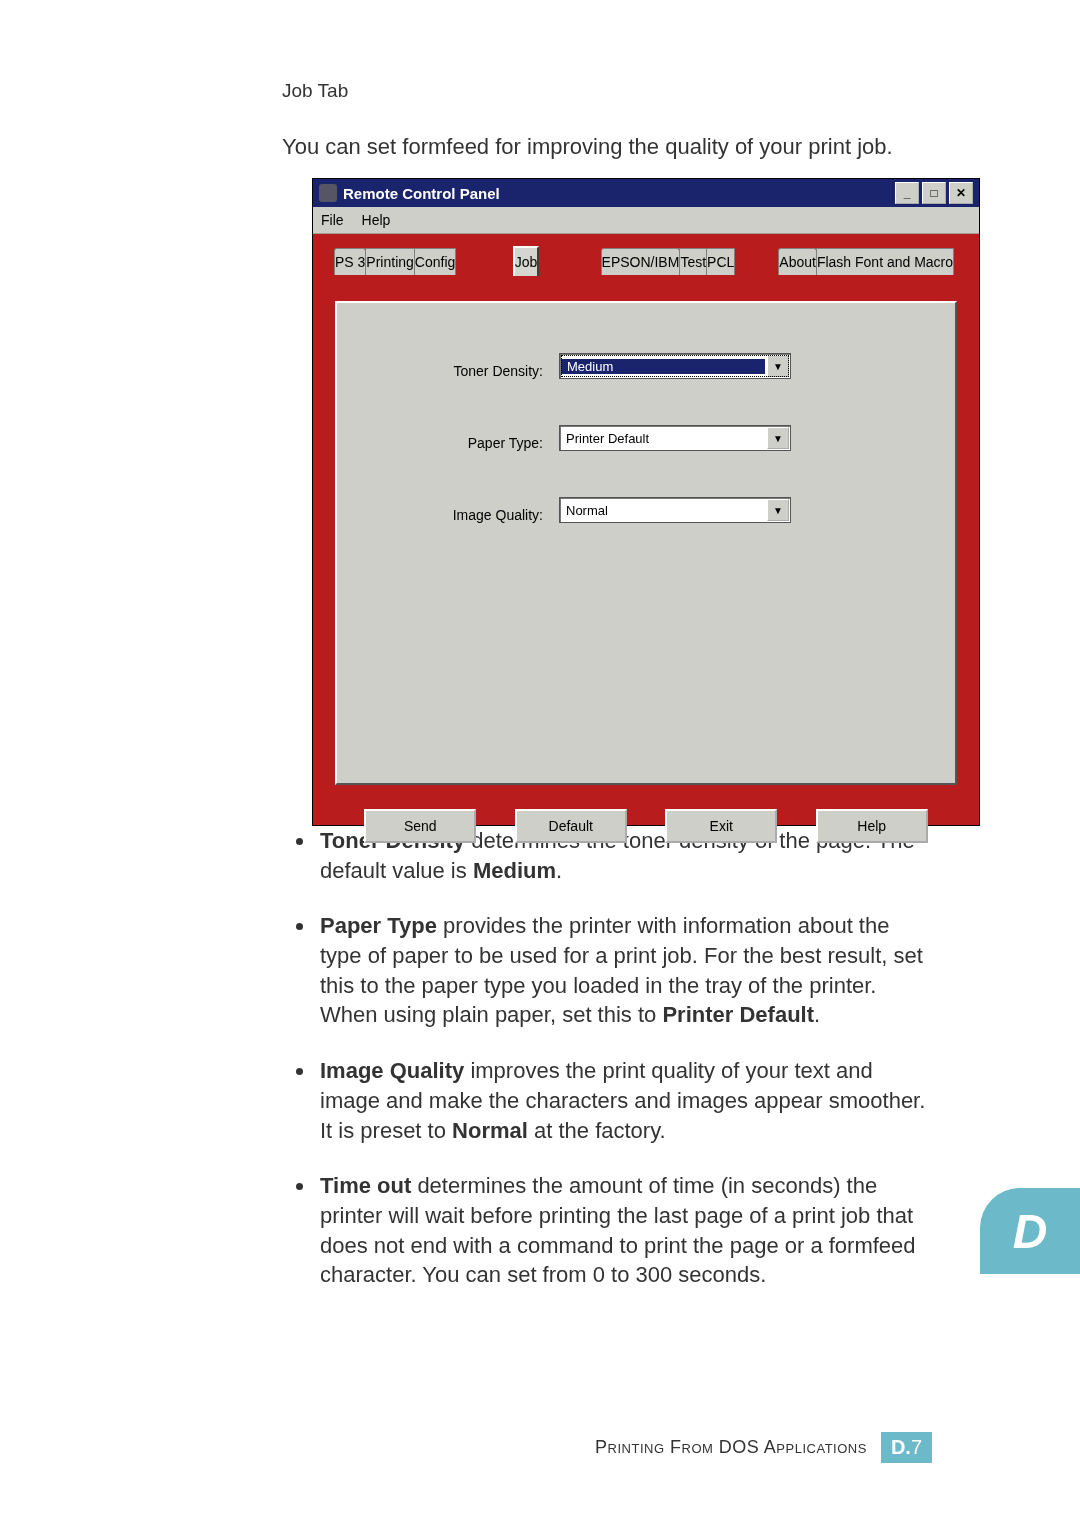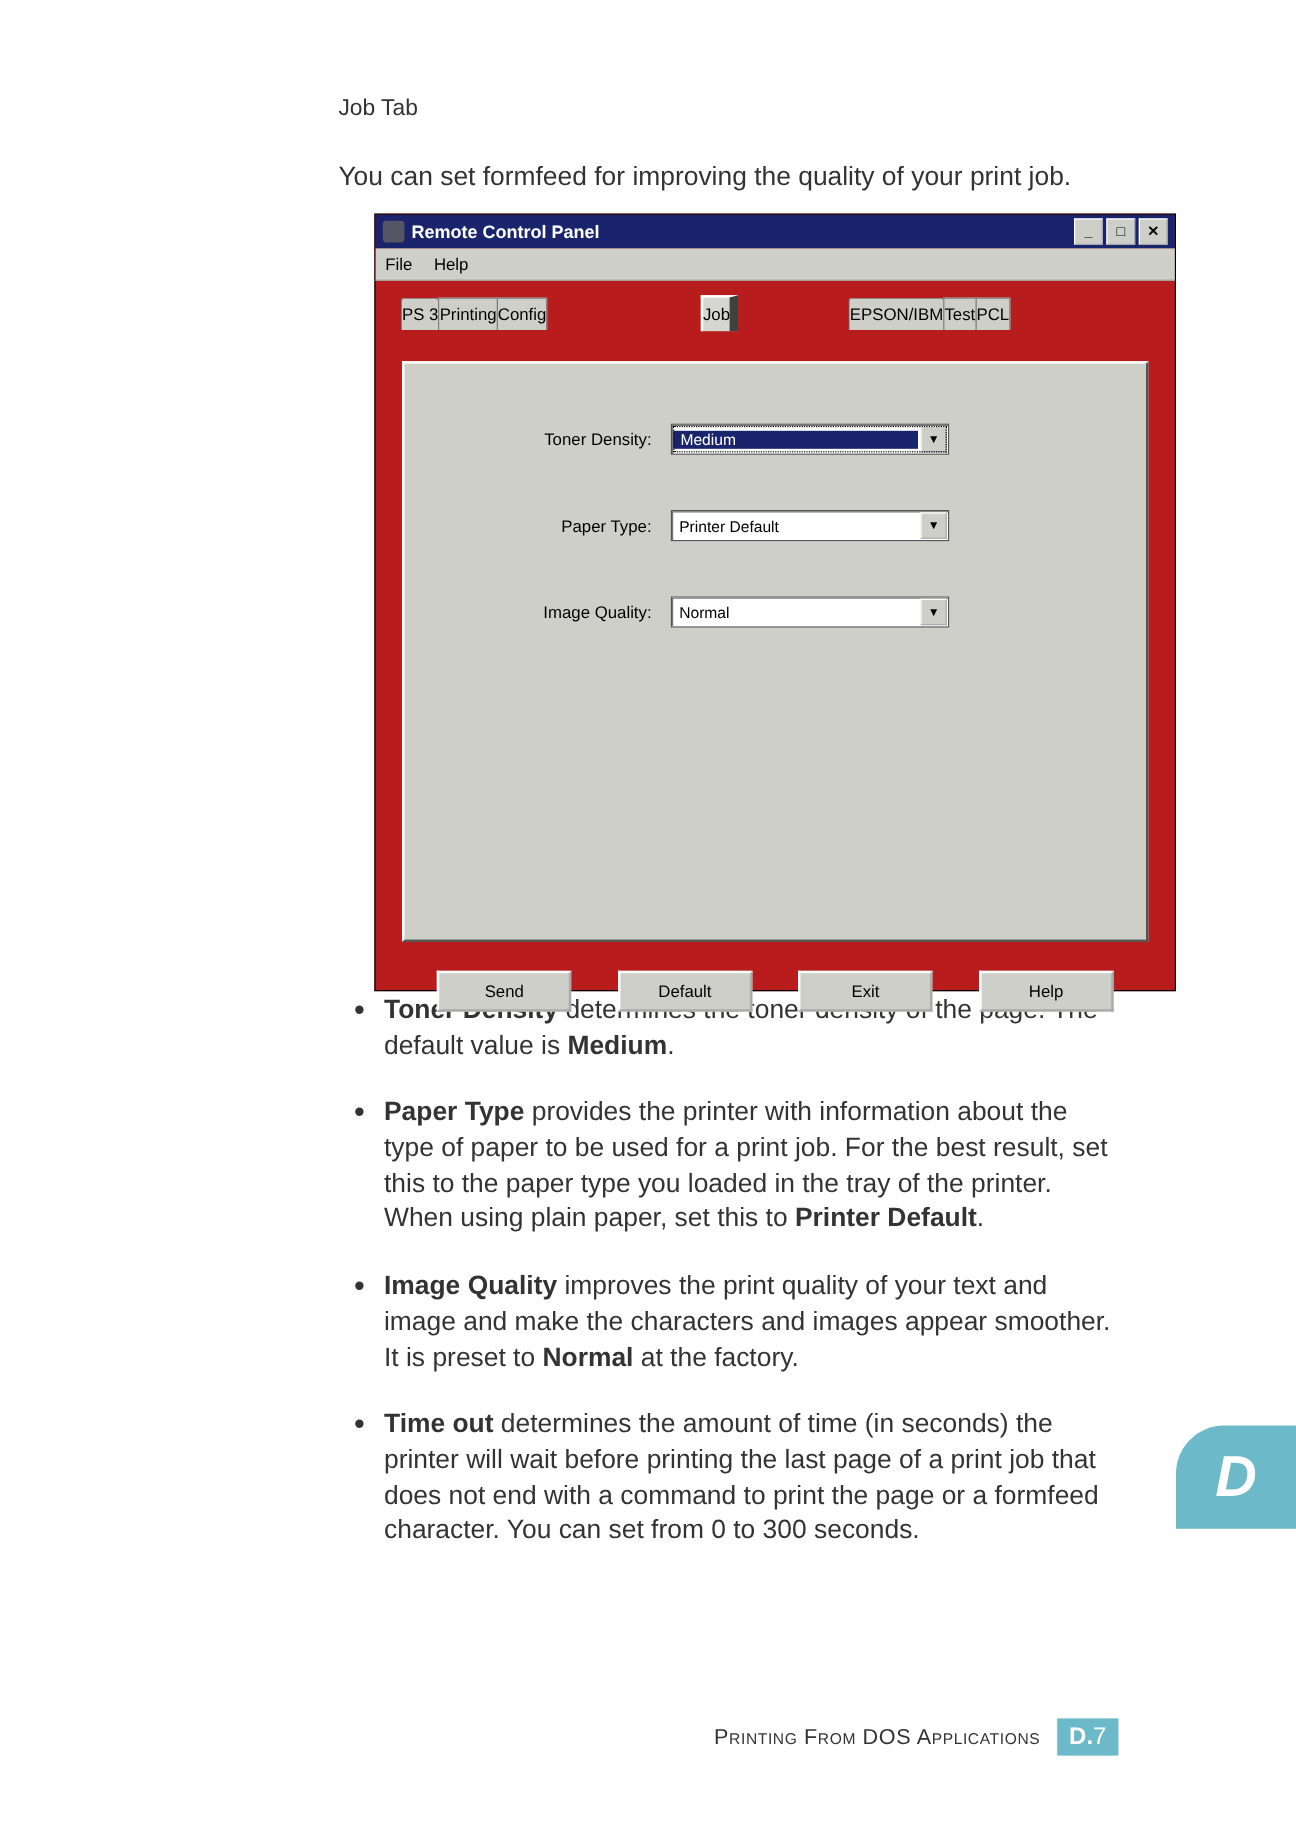--- a/index.html
+++ b/index.html
@@ -12,23 +12,23 @@
   .titlebar .ticon{width:18px;height:18px;background:#556;border-radius:3px;margin-right:6px;display:inline-block}
   .titlebar .spacer{flex:1}
   .tbtn{width:22px;height:20px;background:#cfcfca;border:1px outset #fff;margin-left:3px;display:flex;align-items:center;justify-content:center;font-size:12px;color:#000}
   .menubar{height:26px;background:#cfcfca;display:flex;align-items:center;padding:0 8px;font-family:"MS Sans Serif",Tahoma,sans-serif;font-size:14px;color:#000;border-bottom:1px solid #a0a09a}
   .menubar span{margin-right:18px}
   .tabsarea{position:relative;padding:14px 22px 0 22px}
   .tabs{display:flex;height:54px;font-family:"MS Sans Serif",Tahoma,sans-serif;font-size:14px;color:#000;position:relative}
   .tabs .tabcol{display:flex;flex-direction:row;flex:1}
   .tab{height:26px;display:flex;align-items:center;justify-content:center;border:1px solid #808080;border-bottom:none;background:#cfcfca;margin-left:-1px}
   .tab.top{border-top-left-radius:3px;border-top-right-radius:3px}
-  .tab.selected{background:#d6d6d0;border-top:2px solid #fff;border-left:2px solid #fff;border-right:7px solid #404040;height:28px;margin-top:-2px}
+  .tab.selected{background:#d6d6d0;border-top:2px solid #fff;border-left:2px solid #fff;border-right:2px solid #404040;height:28px;margin-top:-2px}
   .tabpane{height:430px;border-left:2px solid #fff;border-top:2px solid #fff;border-right:2px solid #555;border-bottom:2px solid #555;background:#cfcfca;margin-top:-1px;padding:50px 26px 0 26px;font-family:"MS Sans Serif",Tahoma,sans-serif;font-size:14px;color:#000}
-  .frow{display:flex;align-items:center;margin-bottom:46px}
+  .frow{display:flex;align-items:flex-end;margin-bottom:46px}
   .flabel{width:180px;text-align:right;padding-right:16px}
   .combo{flex:0 0 230px;display:flex;align-items:center;height:24px;background:#fff;border:1px solid #555;box-shadow:inset 1px 1px 0 #777}
   .combo input{flex:1;border:none;background:transparent;font-size:13px;padding:0 6px;outline:none}
   .combo .cbt{width:20px;height:20px;margin:1px;background:#cfcfca;border:1px outset #fff;display:flex;align-items:center;justify-content:center;font-size:10px}
   .combo.focused{outline:1px dotted #000;outline-offset:-3px}
   .combo.focused input{background:#1a246c;color:#fff;margin:1px}
   .spin{flex:0 0 48px;height:24px;background:#fff;border:1px solid #555;box-shadow:inset 1px 1px 0 #777;display:flex;align-items:center;padding:0 4px;font-size:13px}
   .dlgbuttons{display:flex;justify-content:space-around;padding:24px 10px 0}
   .dlgbtn{flex:0 0 108px;height:30px;background:#cfcfca;border:2px outset #fff;display:flex;align-items:center;justify-content:center;font-family:"MS Sans Serif",Tahoma,sans-serif;font-size:14px;color:#000}
   .bullets{margin-top:32px;font-size:22px;color:#333;line-height:1.35}
@@ -76,20 +76,24 @@
           <div class="tabcol" style="flex:1">
               <div class="tab top" style="visibility:hidden"></div>
             <div class="tab selected">Job</div>
           </div>
           <div class="tabcol" style="flex:2">
               <div class="tab top">EPSON/IBM</div>
             <div style="display:flex">
               <div class="tab" style="flex:1">Test</div>
               <div class="tab" style="flex:1">PCL</div>
             </div>
+          </div>
+          <div class="tabcol" style="flex:2">
+              <div class="tab top">About</div>
+            <div class="tab">Flash Font and Macro</div>
           </div>
         </div>
 
         <div class="tabpane">
           <div class="frow">
             <div class="flabel">Toner Density:</div>
             <div class="combo focused">
               <input value="Medium" style="">
               <div class="cbt">▼</div>
             </div>

